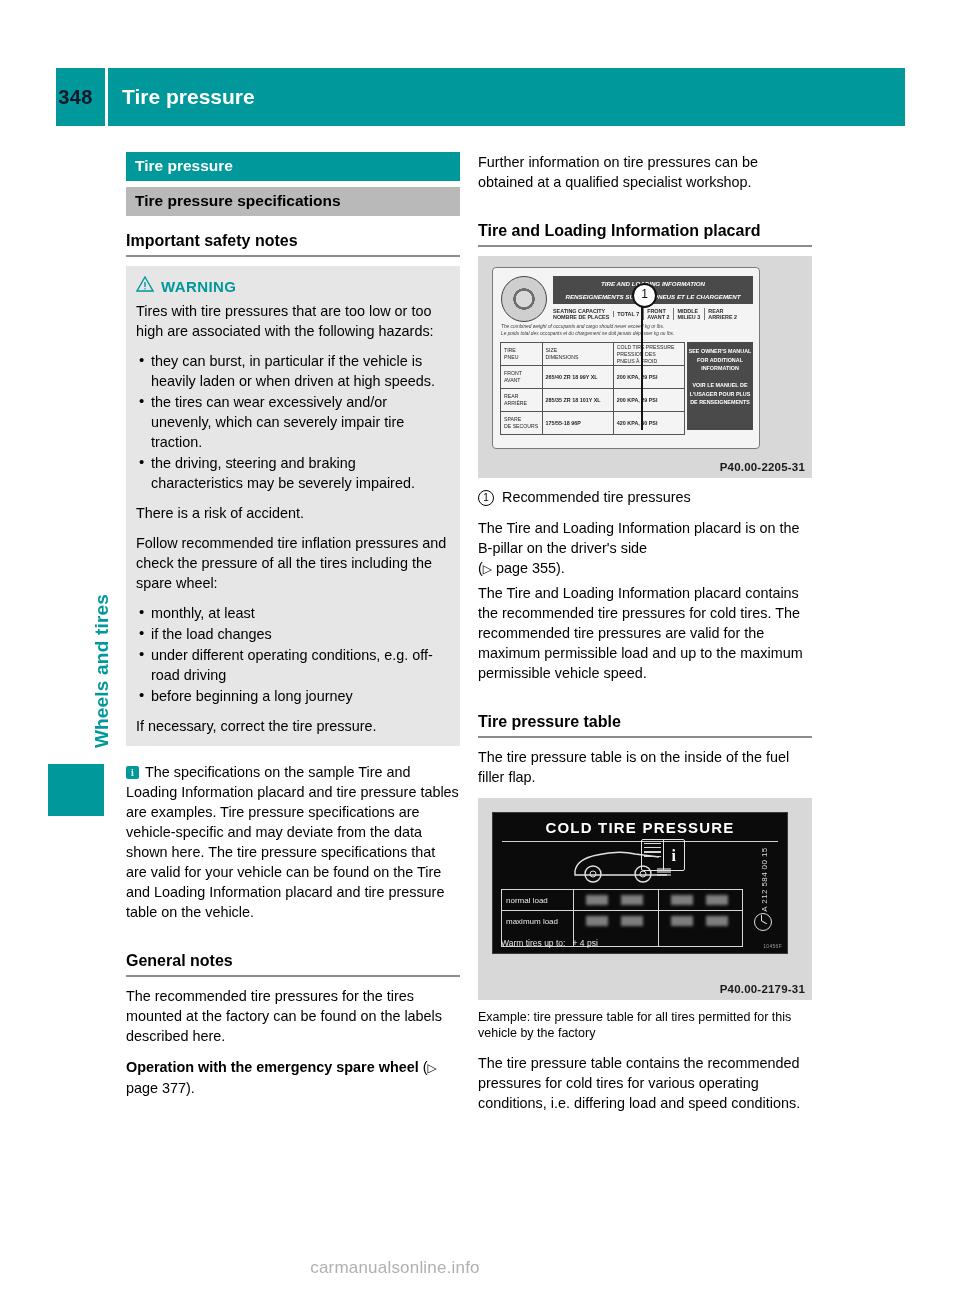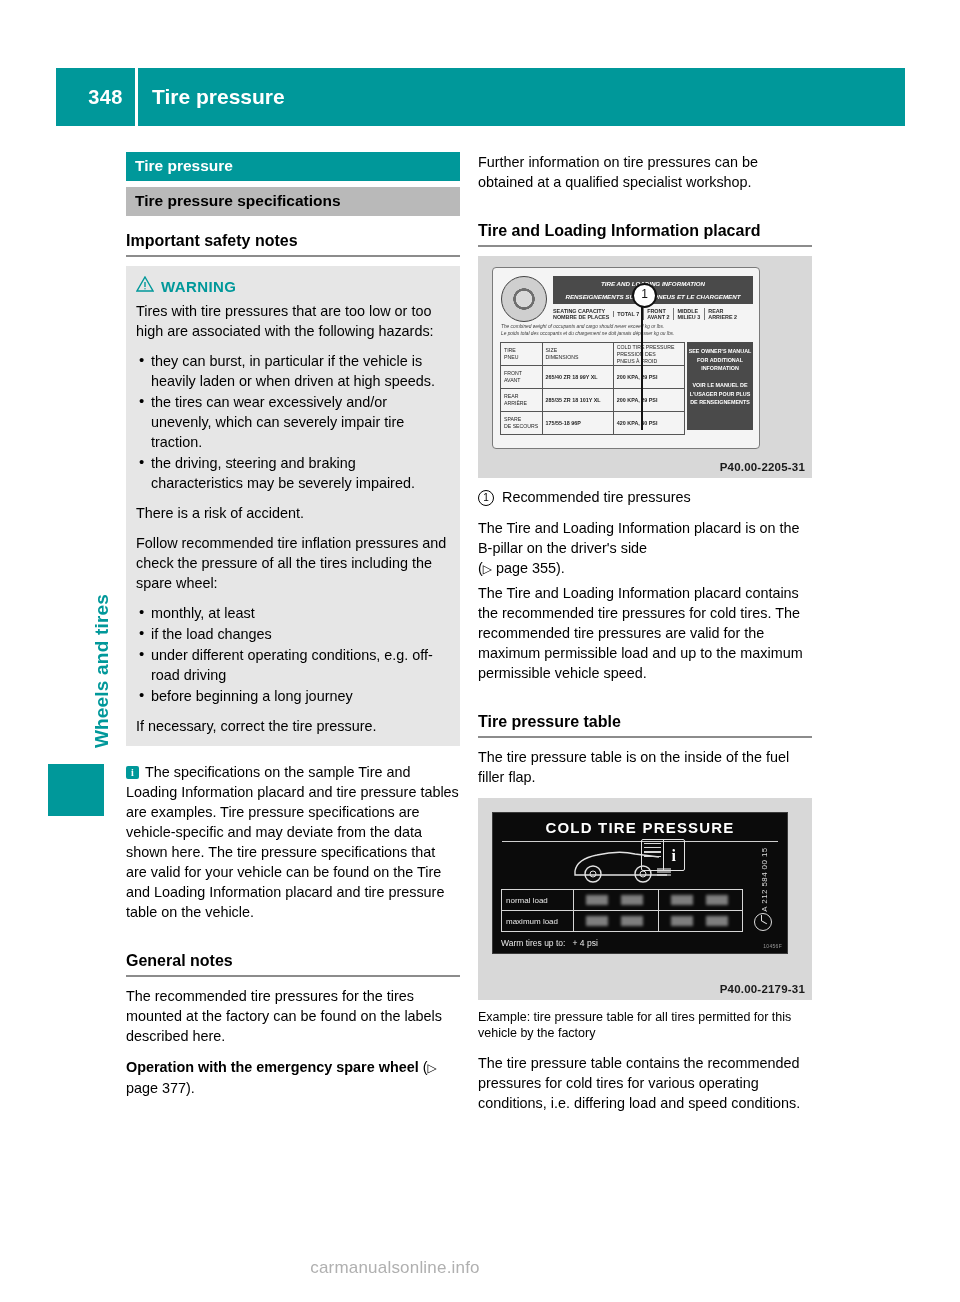--- a/index.html
+++ b/index.html
@@ -21,25 +21,25 @@
     position: absolute;
     left: 56px;
     top: 68px;
     width: 849px;
     height: 58px;
     background: #00989a;
     display: flex;
     align-items: center;
   }
   .page-number {
-    width: 79px;
+    width: 49px;
     text-align: right;
     padding-right: 12px;
     box-sizing: border-box;
-    color: #ffffff;
+    color: #0f172a;
     font-size: 20px;
     font-weight: bold;
     letter-spacing: 0.5px;
   }
   .header-divider {
     width: 3px;
     height: 58px;
     background: #ffffff;
   }
   .header-title {
@@ -436,21 +436,21 @@
   .bookline {
     height: 1.2px;
     background: #d8d8d8;
     margin-bottom: 3px;
   }
   .cold-grid {
     position: absolute;
     left: 8px;
     top: 76px;
     right: 44px;
-    height: 43px;
+    height: 58px;
     border: 1px solid #d6d6d6;
     display: flex;
     box-sizing: border-box;
   }
   .cold-gcol { border-right: 1px solid #d6d6d6; box-sizing: border-box; }
   .cold-gcol:last-child { border-right: none; }
   .cold-gcol.labels { width: 72px; }
   .cold-gcol.vals { flex: 1; }
   .cold-cell {
     height: 21px;

